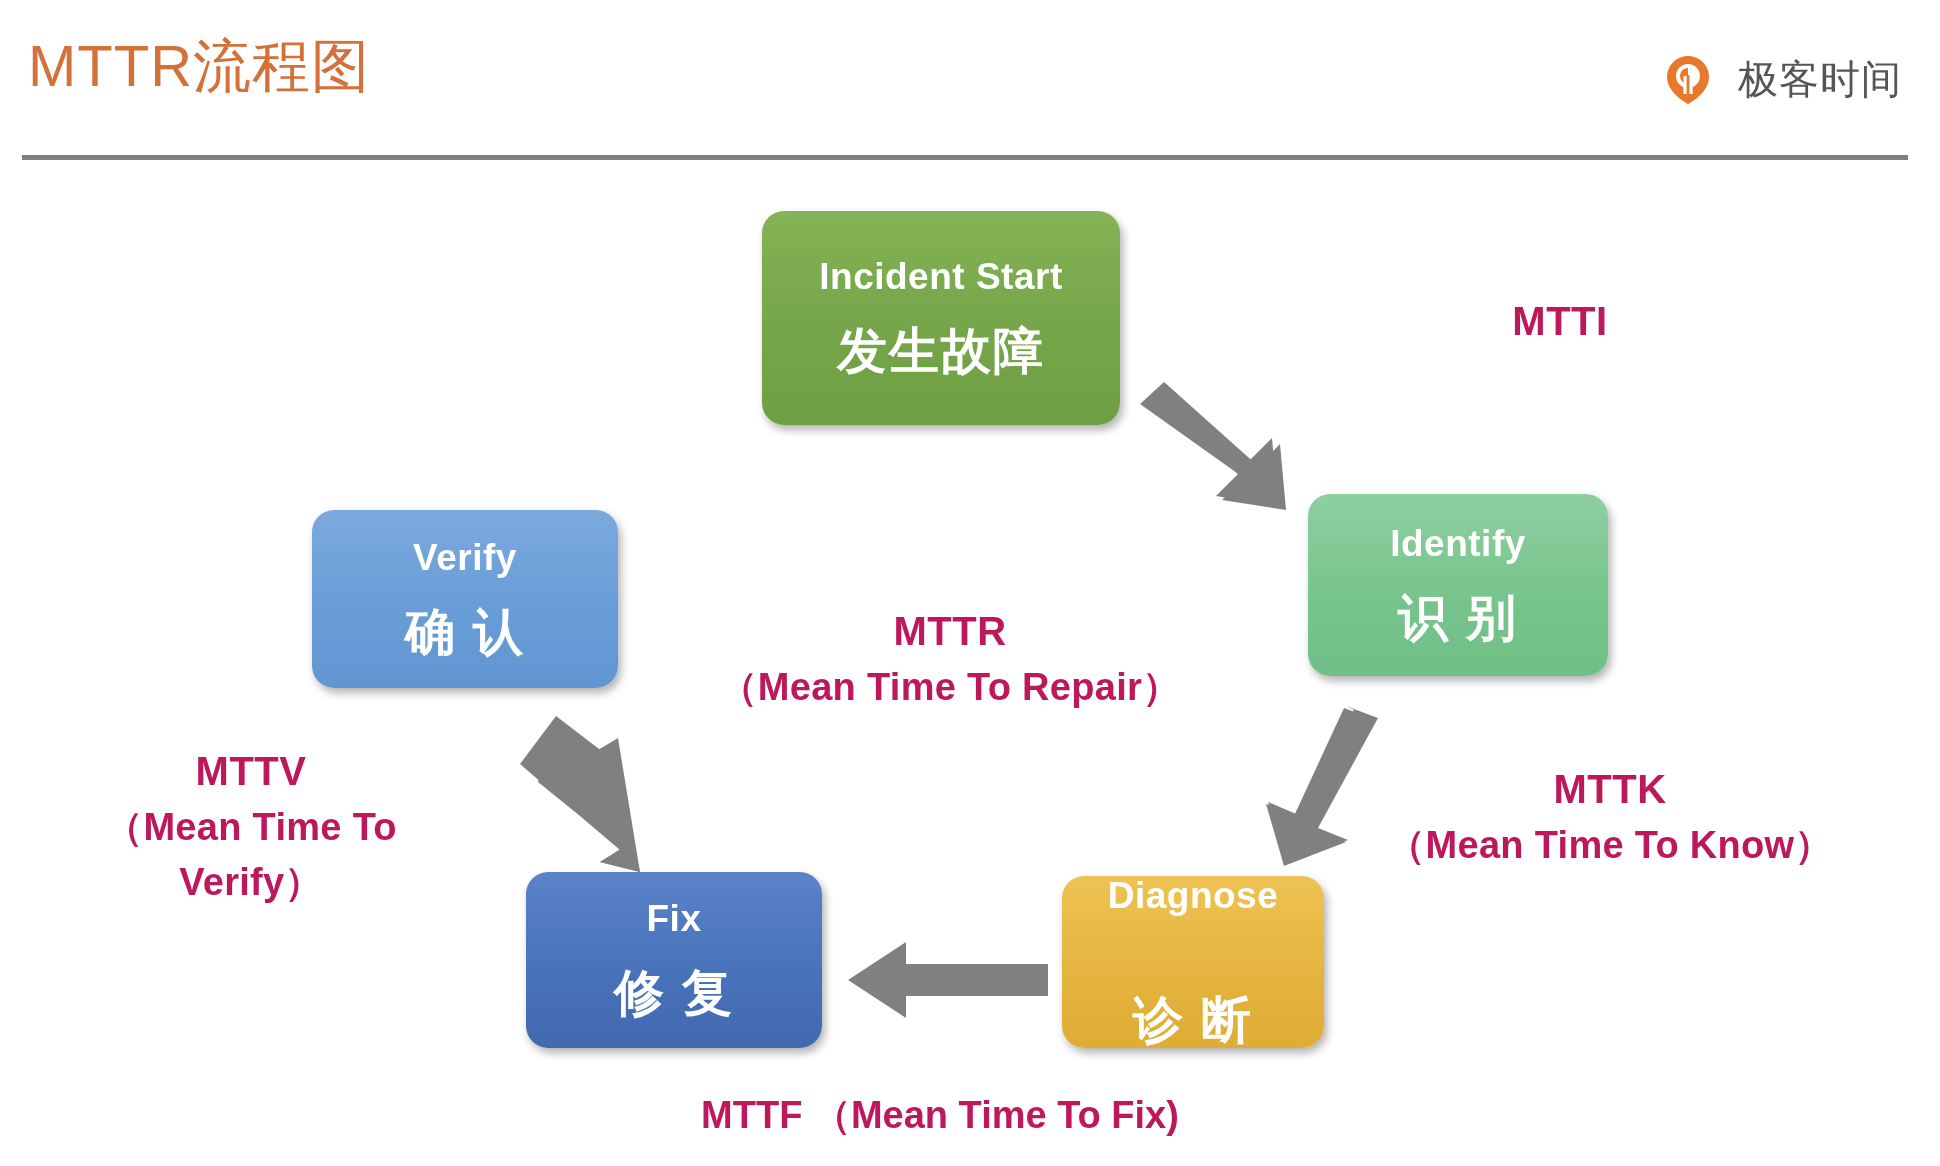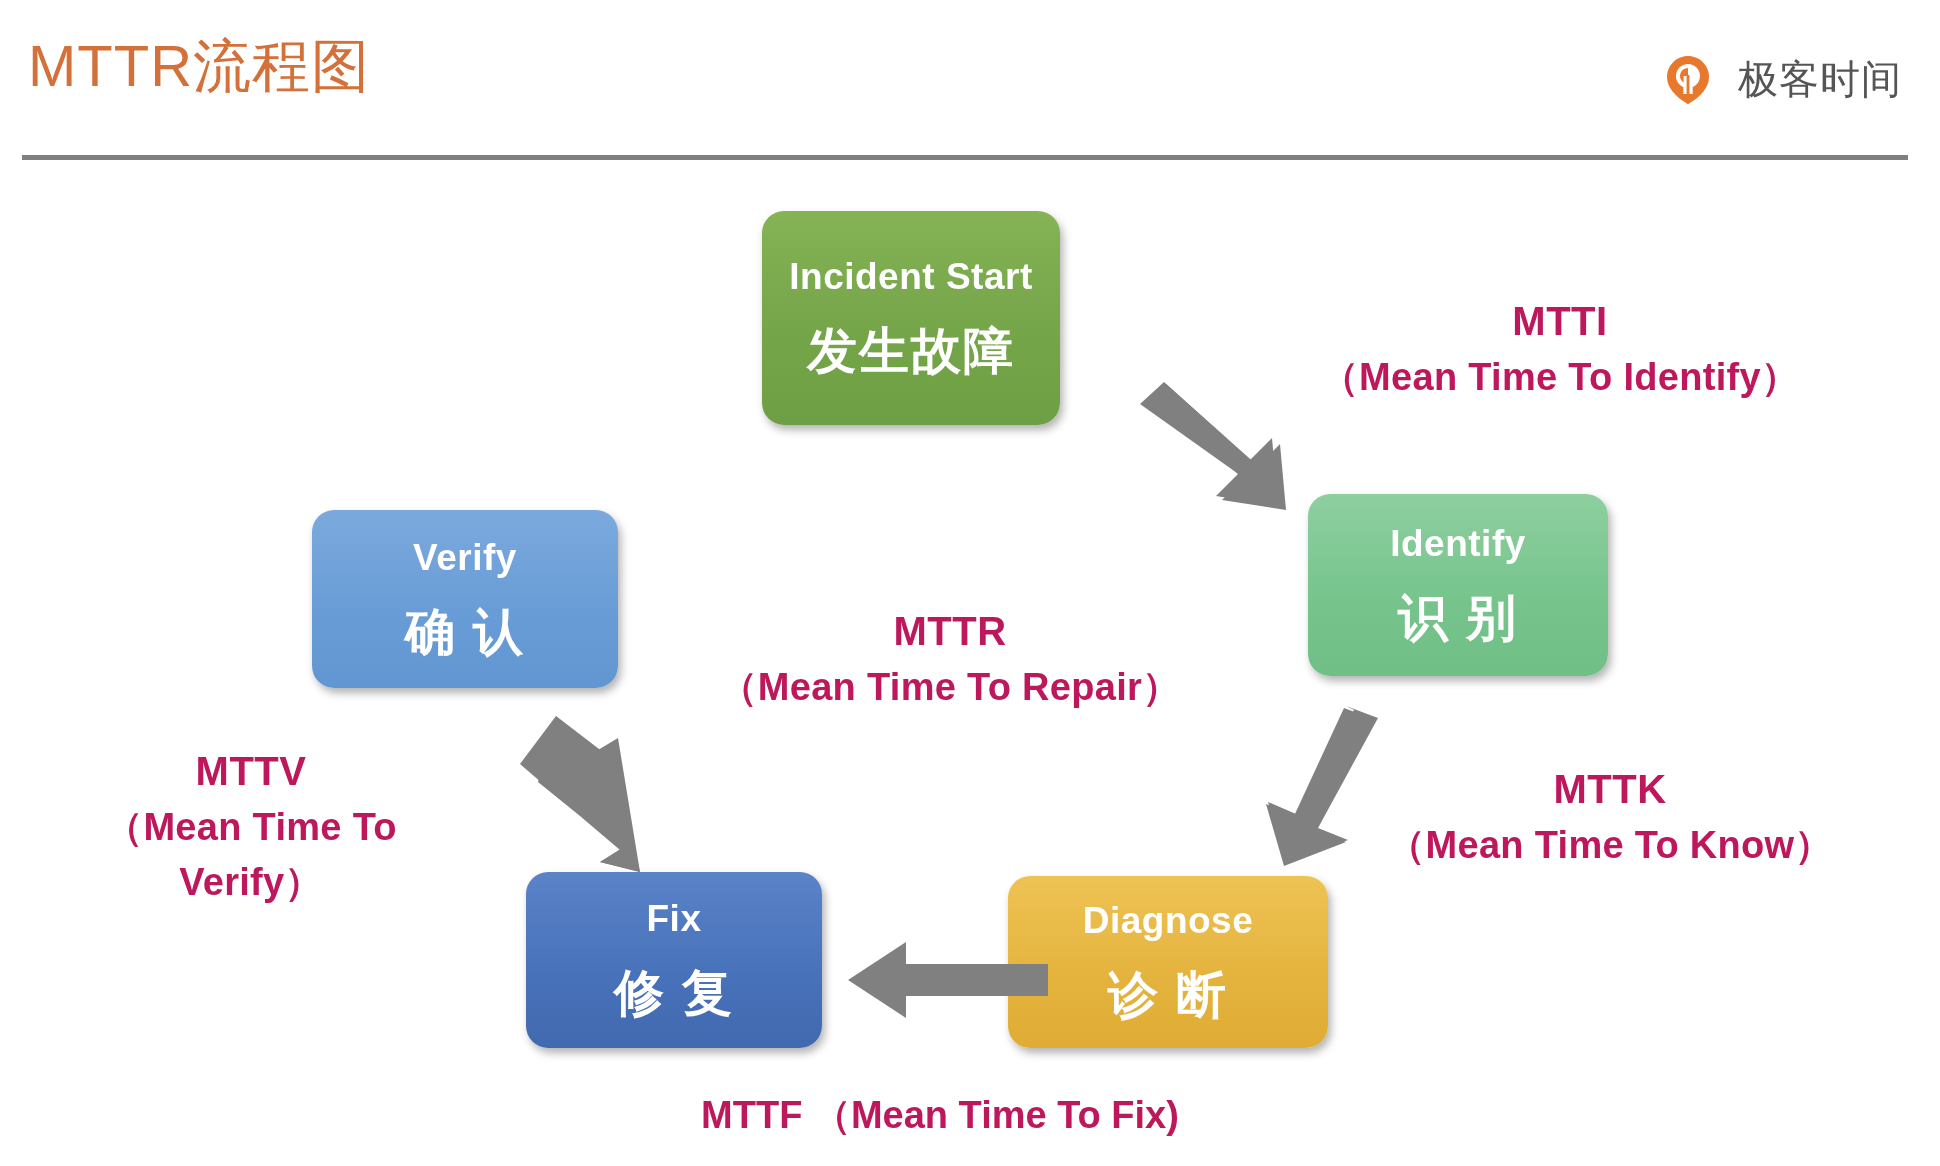--- a/index.html
+++ b/index.html
@@ -80,30 +80,31 @@
   }
   .node .zh {
     font-size: 50px;
     font-weight: bold;
     line-height: 1.1;
     margin-top: 26px;
     letter-spacing: 2px;
   }
 
   #node-incident {
-    left: 762px;  top: 211px;  width: 298px; height: 214px;
+    left: 762px;  top: 211px;  width: 358px; height: 214px;
     background: linear-gradient(180deg, #85b356 0%, #74a548 58%, #6f9f44 100%);
   }
   #node-identify {
     left: 1308px; top: 494px;  width: 300px; height: 182px;
     background: linear-gradient(180deg, #8ecfa0 0%, #76c48c 60%, #70bf86 100%);
   }
   #node-diagnose {
-    left: 1008px; top: 876px;  width: 320px; height: 172px;
+    left: 1062px; top: 876px;  width: 262px; height: 172px;
     background: linear-gradient(180deg, #eec354 0%, #e4b33d 60%, #dfad35 100%);
+    justify-content: space-between;
   }
   #node-fix {
     left: 526px;  top: 872px;  width: 296px; height: 176px;
     background: linear-gradient(180deg, #5a83c8 0%, #4771b9 60%, #4169b0 100%);
   }
   #node-verify {
     left: 312px;  top: 510px;  width: 306px; height: 178px;
     background: linear-gradient(180deg, #7ba9dd 0%, #689cd6 60%, #6296d2 100%);
   }
 
@@ -197,21 +198,20 @@
     <polygon class="arrow-shape" points="0,40 58,2 58,24 200,24 200,56 58,56 58,78"></polygon>
   </svg>
 
   <svg class="arrow-svg" id="arrow-fix-verify" viewBox="0 0 130 164">
     <polygon class="arrow-shape" points="42,6 82,38 102,26 124,160 84,150 104,138 64,104 22,70"></polygon>
     <polygon class="arrow-shape" points="40,4 100,50 124,160 84,150 106,136 48,90 4,52"></polygon>
   </svg>
 
   <div class="metric" id="metric-mtti">
     <div class="abbr">MTTI</div>
-    <div class="full">（Mean Time To Identify）</div>
   </div>
 
   <div class="metric" id="metric-mttr">
     <div class="abbr">MTTR</div>
     <div class="full">（Mean Time To Repair）</div>
   </div>
 
   <div class="metric" id="metric-mttk">
     <div class="abbr">MTTK</div>
     <div class="full">（Mean Time To Know）</div>

